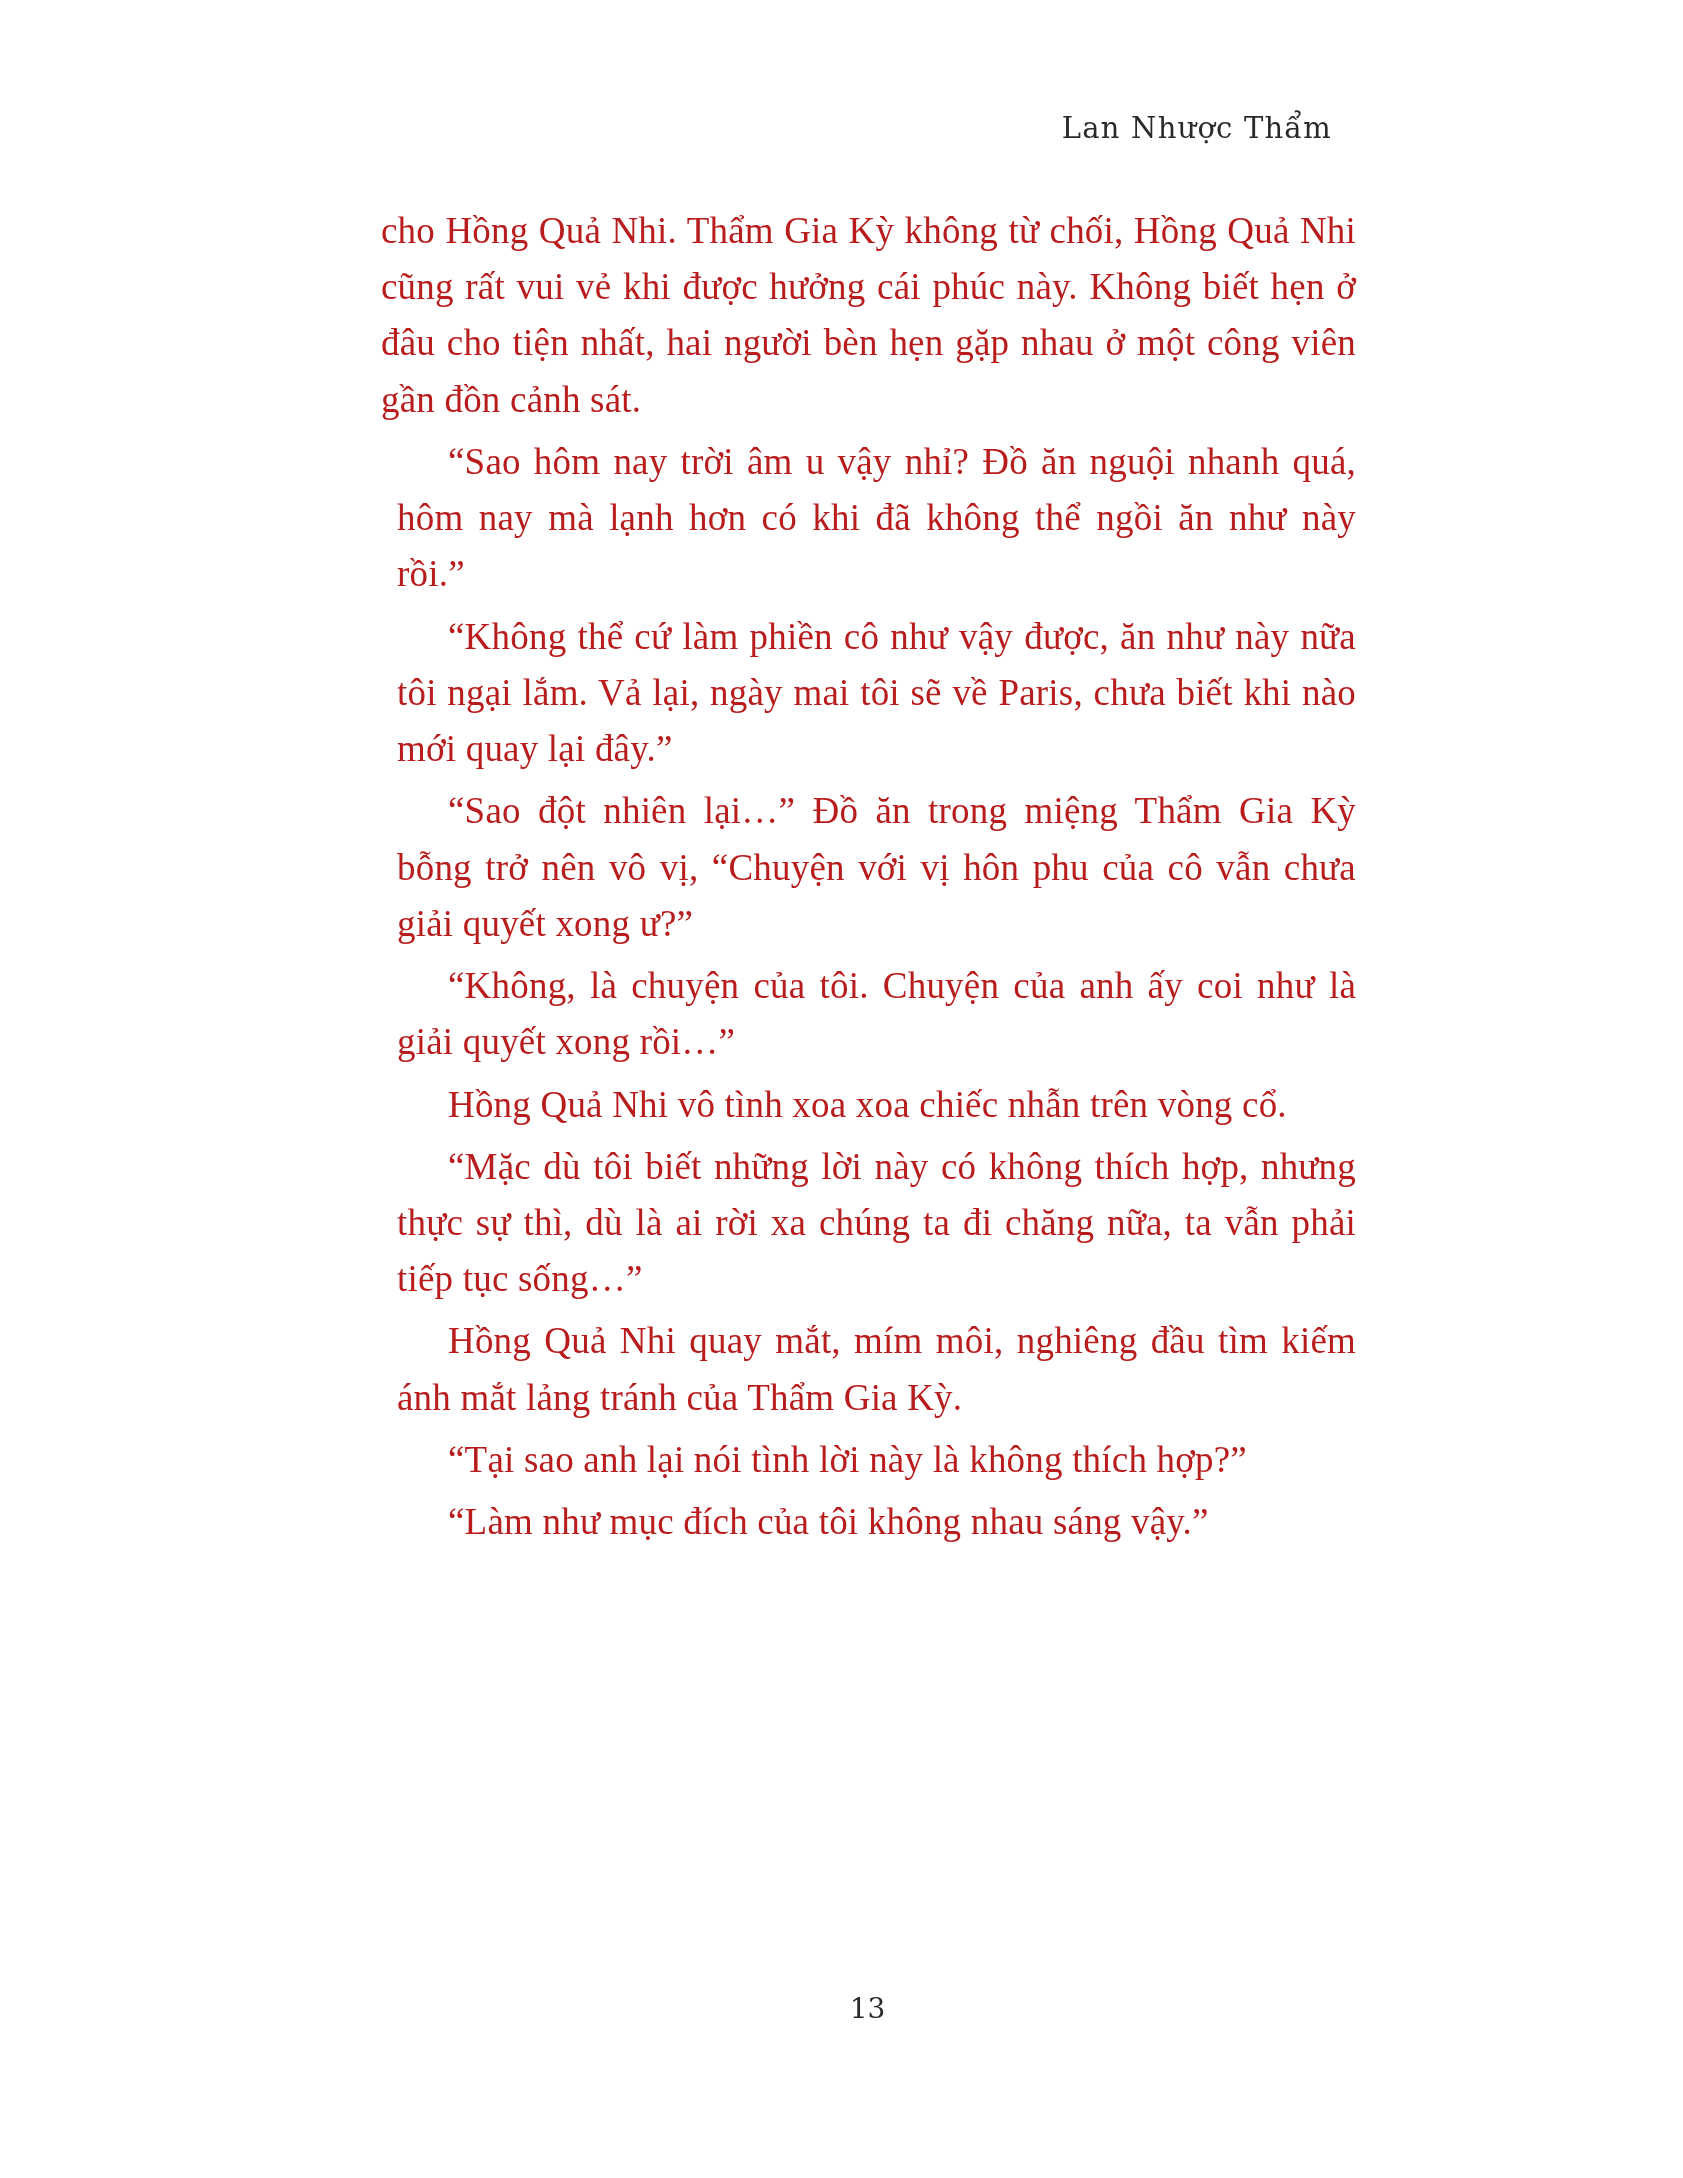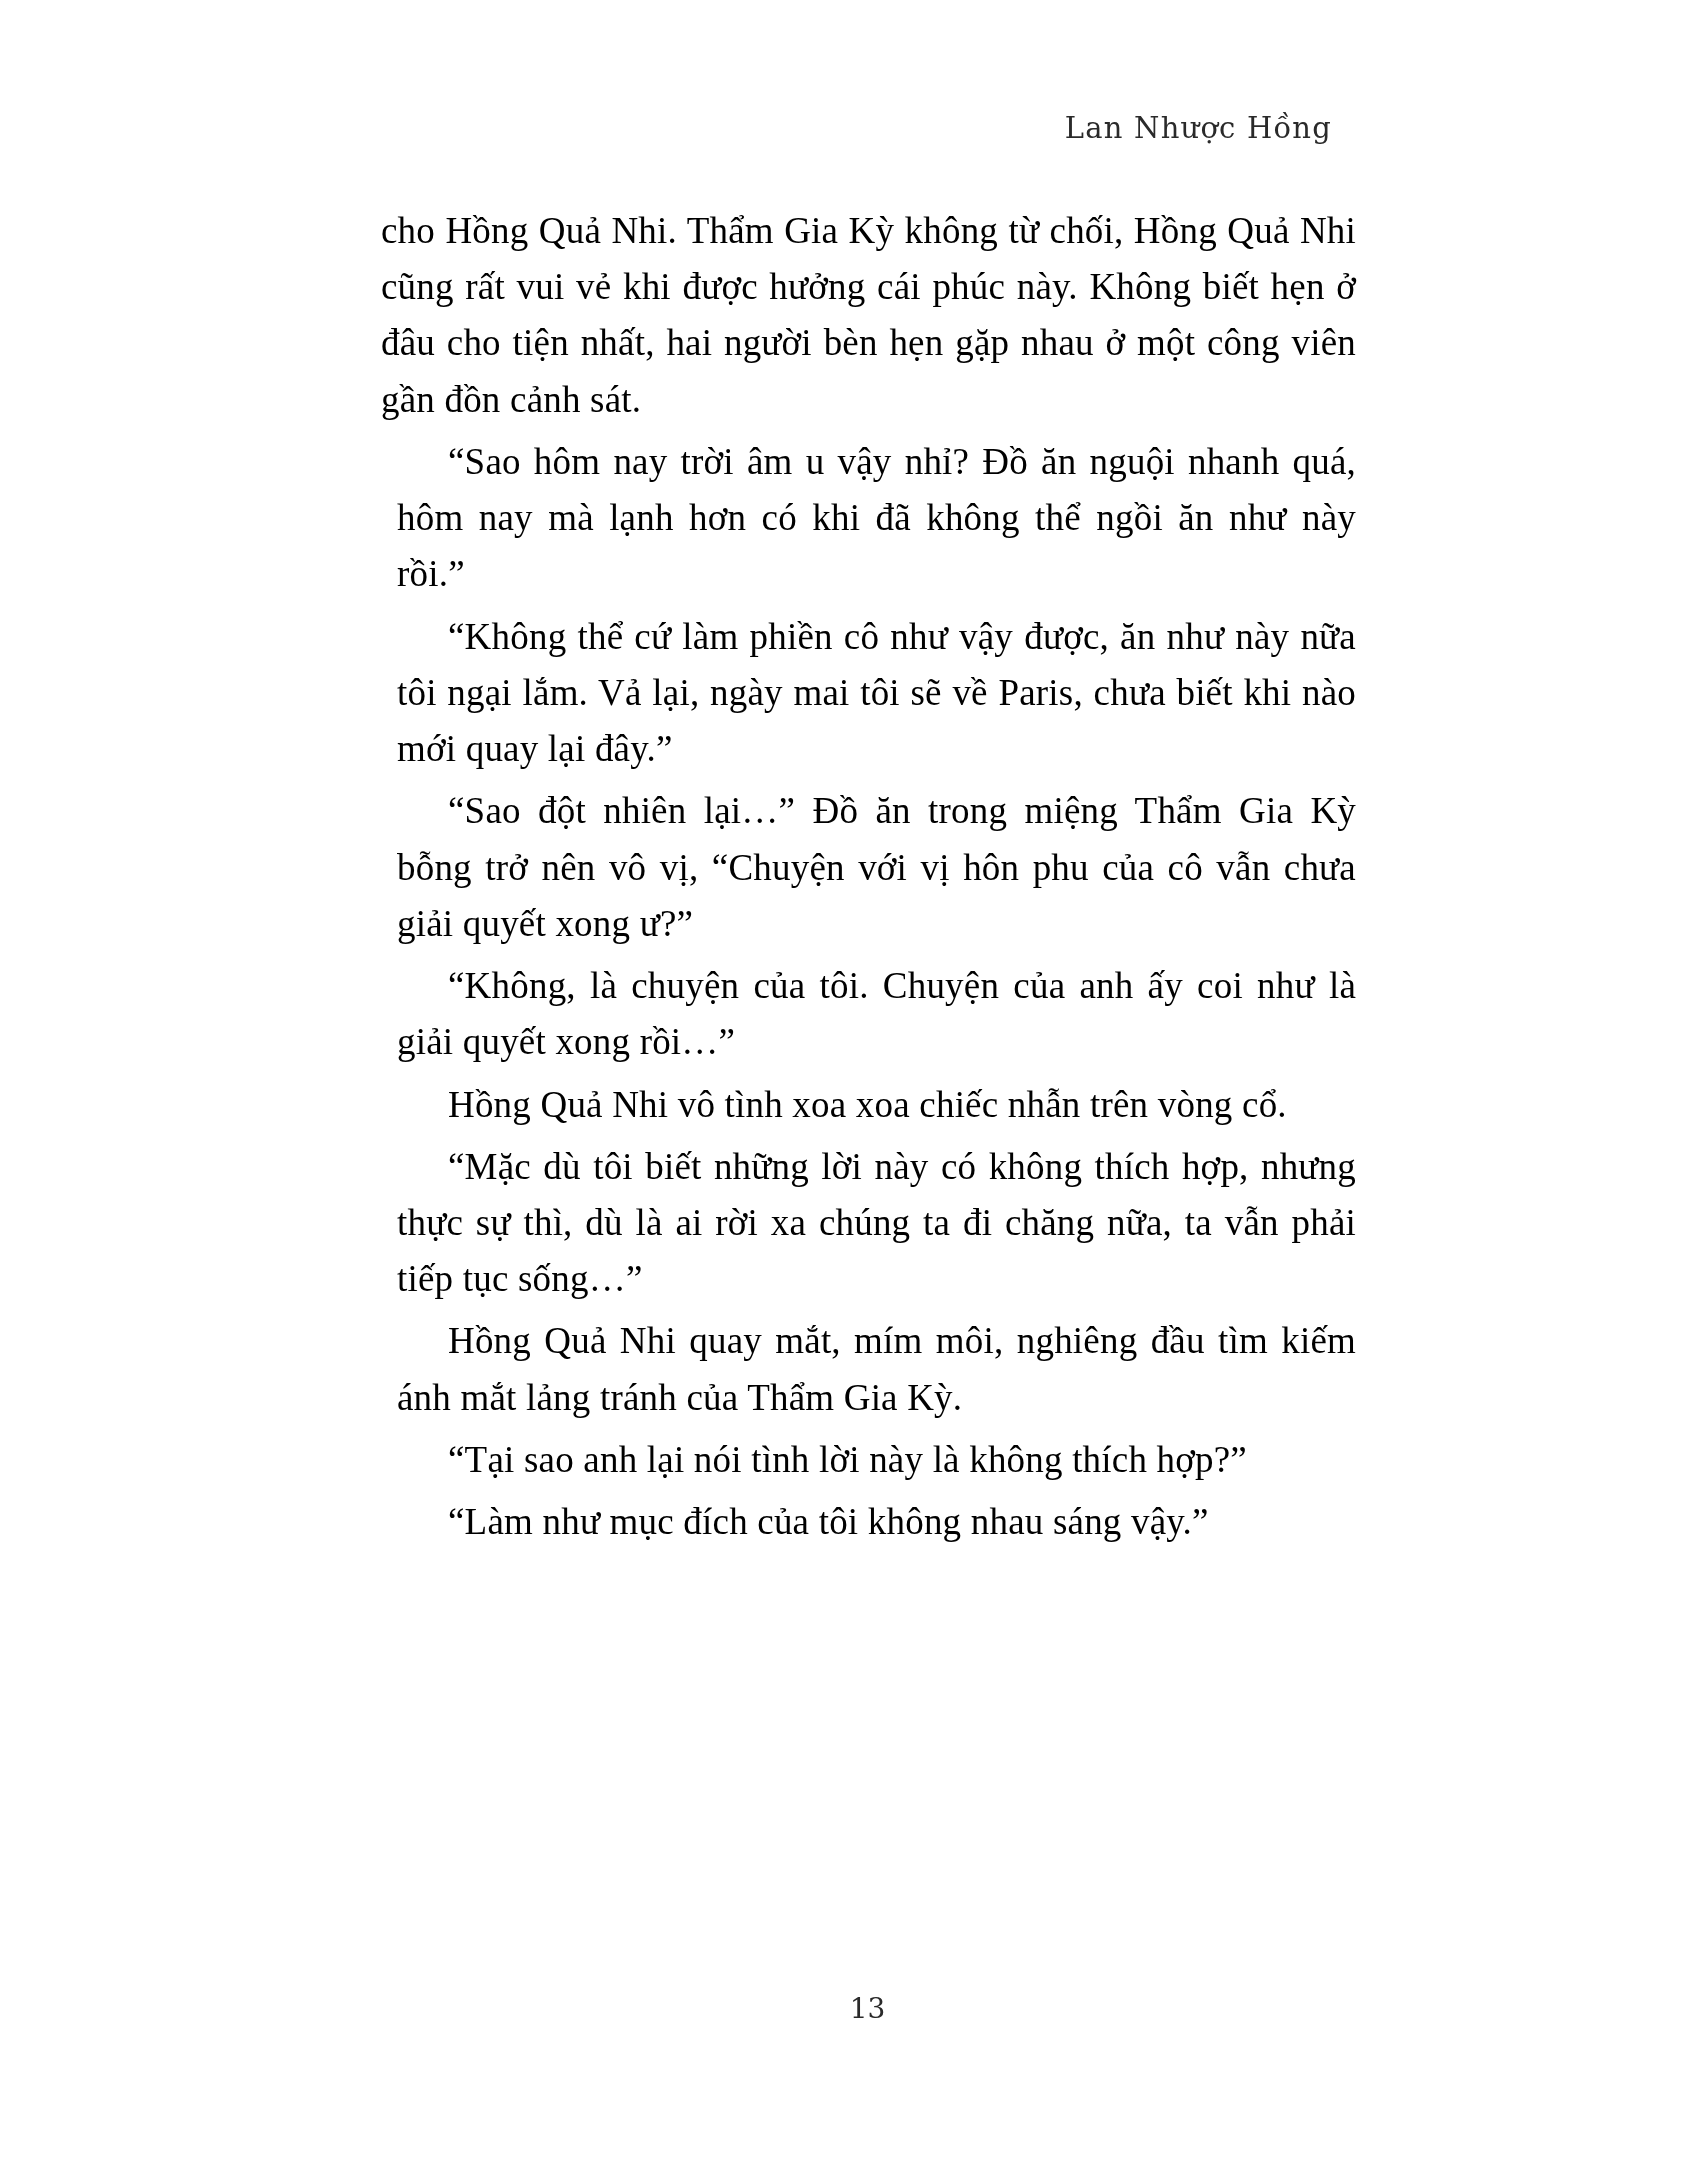--- a/index.html
+++ b/index.html
@@ -37,21 +37,21 @@
     top: 203px;
     left: 381px;
     width: 975px;
   }
   .para {
     margin: 0 0 6px 0;
     font-size: 37px;
     line-height: 1.52;
     text-align: justify;
     text-justify: inter-word;
-    color: #000000;
+    color: #b91c1c;
     letter-spacing: 0.2px;
   }
   .para.indent {
     text-indent: 51px;
     margin-left: 16px;
   }
   .para.first {
     text-indent: 0;
   }
   .folio {
@@ -64,21 +64,21 @@
     font-size: 28px;
     color: #2a2a2a;
     padding-left: 26px;
   }
 </style>
 </head>
 <body>
 
 <div class="page">
 
-  <div class="running-head">Lan Nhược Hồng</div>
+  <div class="running-head">Lan Nhược Thẩm</div>
 
   <div class="text-block">
     <p class="para first">cho Hồng Quả Nhi. Thẩm Gia Kỳ không từ chối, Hồng Quả Nhi cũng rất vui vẻ khi được hưởng cái phúc này. Không biết hẹn ở đâu cho tiện nhất, hai người bèn hẹn gặp nhau ở một công viên gần đồn cảnh sát.</p>
     <p class="para indent">“Sao hôm nay trời âm u vậy nhỉ? Đồ ăn nguội nhanh quá, hôm nay mà lạnh hơn có khi đã không thể ngồi ăn như này rồi.”</p>
     <p class="para indent">“Không thể cứ làm phiền cô như vậy được, ăn như này nữa tôi ngại lắm. Vả lại, ngày mai tôi sẽ về Paris, chưa biết khi nào mới quay lại đây.”</p>
     <p class="para indent">“Sao đột nhiên lại…” Đồ ăn trong miệng Thẩm Gia Kỳ bỗng trở nên vô vị, “Chuyện với vị hôn phu của cô vẫn chưa giải quyết xong ư?”</p>
     <p class="para indent">“Không, là chuyện của tôi. Chuyện của anh ấy coi như là giải quyết xong rồi…”</p>
     <p class="para indent">Hồng Quả Nhi vô tình xoa xoa chiếc nhẫn trên vòng cổ.</p>
     <p class="para indent">“Mặc dù tôi biết những lời này có không thích hợp, nhưng thực sự thì, dù là ai rời xa chúng ta đi chăng nữa, ta vẫn phải tiếp tục sống…”</p>
     <p class="para indent">Hồng Quả Nhi quay mắt, mím môi, nghiêng đầu tìm kiếm ánh mắt lảng tránh của Thẩm Gia Kỳ.</p>

